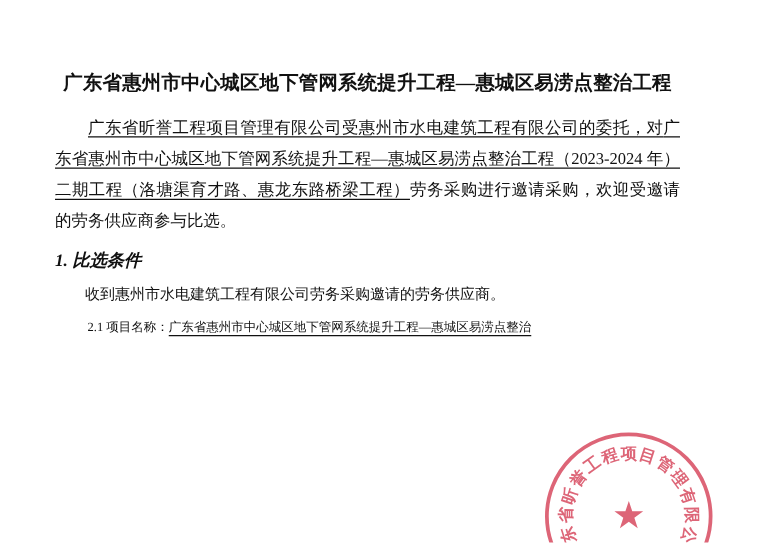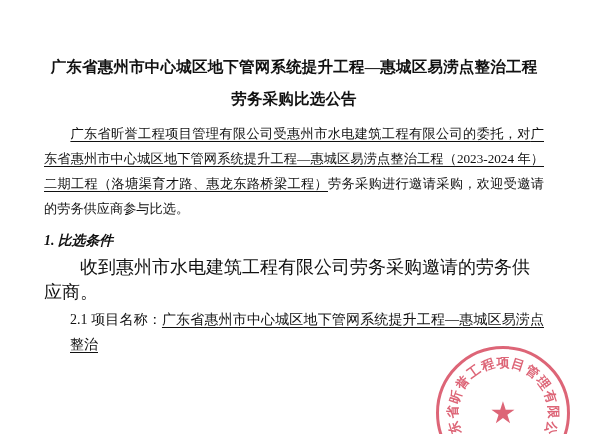--- a/index.html
+++ b/index.html
@@ -56,27 +56,27 @@
   }
   .section-heading {
     margin-top: 7px;
     font-weight: bold;
     font-size: 13.8px;
     line-height: 25px;
     font-style: italic;
   }
   .indent-para {
     margin-top: 2px;
-    font-size: 18px;
+    font-size: 12px;
     line-height: 25px;
     text-indent: 2em;
   }
   .sub-para {
     margin-top: 2px;
-    font-size: 14px;
+    font-size: 10px;
     line-height: 25px;
     padding-left: 26px;
     text-align: justify;
     text-justify: inter-ideograph;
   }
   .sub-para .cont {
     display: block;
     padding-left: 0;
   }
   .stamp {
@@ -125,21 +125,20 @@
     font-weight: bold;
   }
 </style>
 </head>
 <body>
 
 <div class="page">
 
   <div class="title-block">
     <span class="title-line">广东省惠州市中心城区地下管网系统提升工程—惠城区易涝点整治工程</span>
-    <span class="title-line sub">劳务采购比选公告</span>
   </div>
 
 
   <div class="body-para">
     <span class="u">广东省昕誉工程项目管理有限公司受惠州市水电建筑工程有限公司的委托，对</span><span class="u">广东省惠州市中心城区地下管网系统提升工程—惠城区易涝点整治工程（2023-2024 年）二期工程（洛塘渠育才路、惠龙东路桥梁工程）</span><span>劳务采购进行邀请采购，欢迎受邀请的劳务供应商参与比选。</span>
   </div>
 
   <div class="section-heading">
     <span>1.</span>
     <span>比选条件</span>

